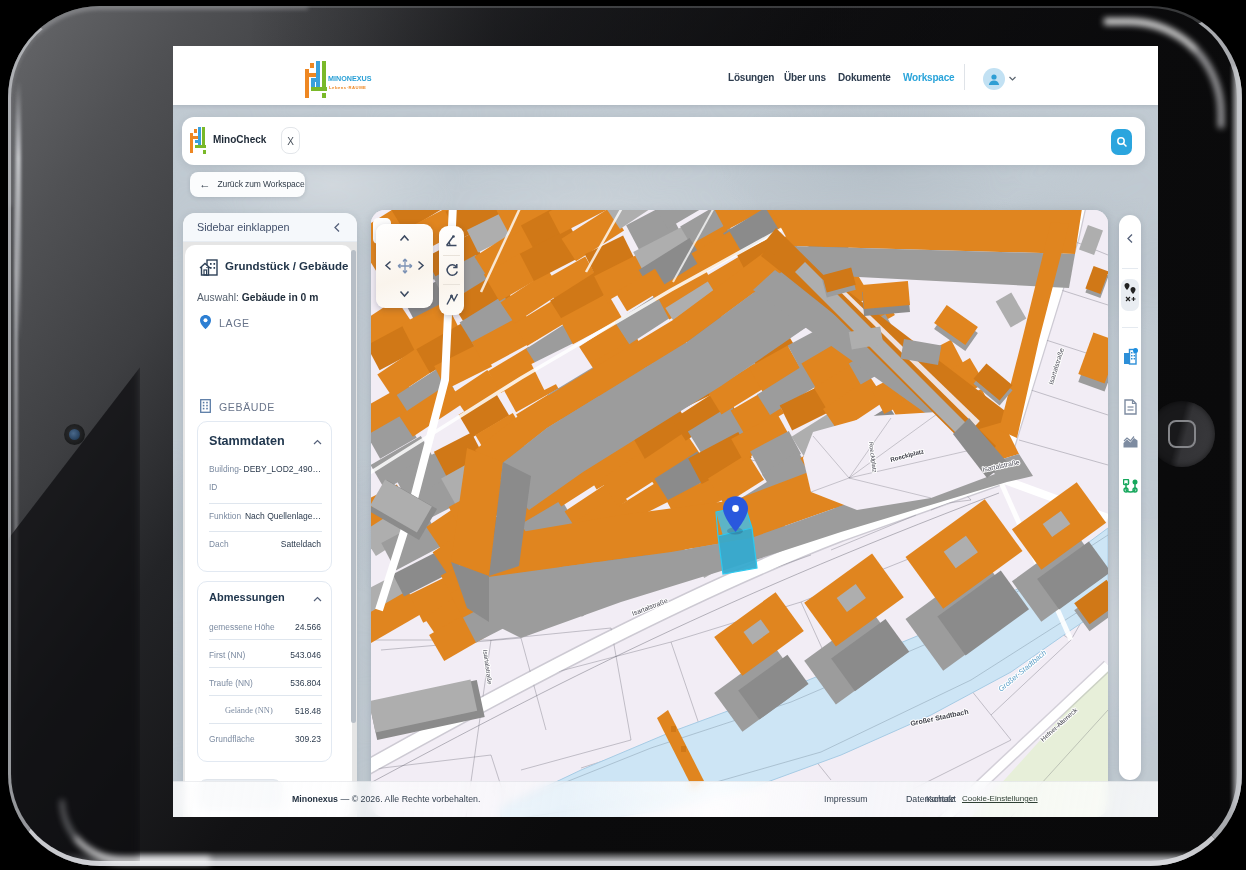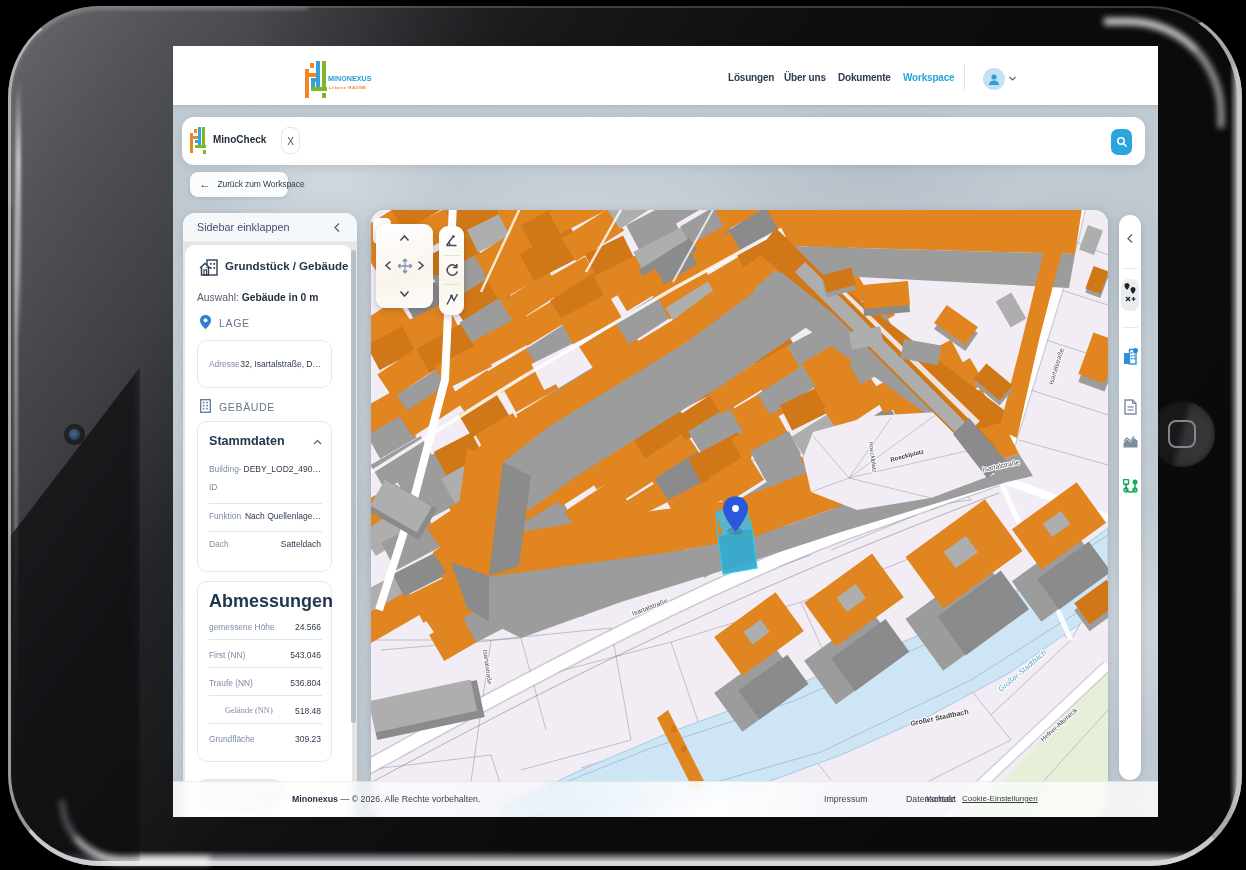--- a/index.html
+++ b/index.html
@@ -15,21 +15,21 @@
   .rim{position:absolute;pointer-events:none;}
   #screen{position:absolute;left:120px;top:40px;width:985px;height:771px;background:#fff;overflow:hidden;margin-left:45px;}
   
   #nav{position:absolute;left:0;top:0;width:985px;height:59px;background:#fff;z-index:30;box-shadow:0 1px 4px rgba(40,50,70,.15);}
   .navlink{position:absolute;top:26px;font-size:10px;color:#2d3c4e;font-weight:700;letter-spacing:-0.2px;white-space:nowrap;}
   
   #pagebg{position:absolute;left:0;top:59px;width:985px;height:712px;background:#c1cbd3;}
   
   #searchcard{position:absolute;left:9px;top:71px;width:963px;height:48px;background:#fff;border-radius:12px;
      box-shadow:0 2px 8px rgba(30,40,60,.10);z-index:20;}
-  #backbtn{position:absolute;left:17px;top:126px;width:98px;height:25px;background:#fbfcfd;border-radius:8px;
+  #backbtn{position:absolute;left:17px;top:126px;width:115px;height:25px;background:#fbfcfd;border-radius:8px;
      box-shadow:0 1px 4px rgba(30,40,60,.14);z-index:20;font-size:8.5px;color:#35404d;line-height:25px;white-space:nowrap;letter-spacing:-0.1px;}
   
   #sidebar{position:absolute;left:10px;top:167px;width:174px;height:748px;background:#e5e5e5;border-radius:12px;
      box-shadow:0 2px 8px rgba(30,40,60,.12);z-index:10;overflow:hidden;}
   .sb-card{position:absolute;left:14px;width:135px;background:#fff;border:1px solid #e2e9f2;border-radius:10px;}
   .sb-lab{color:#7c8ba1;font-size:8.4px;white-space:nowrap;}
   .sb-val{color:#2c3b4e;font-size:8.5px;white-space:nowrap;}
   
   #mapcard{position:absolute;left:198px;top:164px;width:737px;height:607px;border-radius:14px;overflow:hidden;
      box-shadow:0 2px 10px rgba(30,40,60,.18);z-index:5;background:#f2edf5;}
@@ -482,24 +482,20 @@
           <rect x="5" y="11" width="2.6" height="5" fill="none" stroke="#2e4157" stroke-width="1.2"></rect>
         </svg>
         <div style="position:absolute;left:42px;top:47px;font-size:11.5px;font-weight:700;color:#223549;white-space:nowrap;">Grundstück / Gebäude</div>
         <div style="position:absolute;left:14px;top:79px;font-size:10.3px;color:#55606e;white-space:nowrap;">Auswahl: <b style="color:#1f2c3a;">Gebäude in 0 m</b></div>
 
         <svg style="position:absolute;left:17px;top:102px;" width="11" height="14" viewBox="0 0 11 14">
             <path d="M5.5 0 C2.4 0 0 2.4 0 5.4 C0 9.4 5.5 14 5.5 14 C5.5 14 11 9.4 11 5.4 C11 2.4 8.6 0 5.5 0 Z" fill="#2d7fd3"></path>
             <circle cx="5.5" cy="5.2" r="2" fill="#fff"></circle>
           </svg>
         <div style="position:absolute;left:36px;top:104px;font-size:10.6px;color:#68748a;letter-spacing:0.6px;">LAGE</div>
-        <div class="sb-card" style="top:127px;height:48px;">
-          <div class="sb-lab" style="position:absolute;left:11px;top:18px;">Adresse</div>
-          <div class="sb-val" style="position:absolute;right:10px;top:18px;">32, Isartalstraße, D…</div>
-        </div>
 
         <svg style="position:absolute;left:17px;top:186px;" width="11" height="14" viewBox="0 0 11 14">
             <rect x="0.7" y="0.7" width="9.6" height="12.6" fill="none" stroke="#5b7ca6" stroke-width="1.3"></rect>
             <rect x="2.8" y="2.8" width="1.6" height="1.6" fill="#5b7ca6"></rect>
             <rect x="6.2" y="2.8" width="1.6" height="1.6" fill="#5b7ca6"></rect>
             <rect x="2.8" y="5.8" width="1.6" height="1.6" fill="#5b7ca6"></rect>
             <rect x="6.2" y="5.8" width="1.6" height="1.6" fill="#5b7ca6"></rect>
             <rect x="2.8" y="8.8" width="1.6" height="1.6" fill="#5b7ca6"></rect>
             <rect x="6.2" y="8.8" width="1.6" height="1.6" fill="#5b7ca6"></rect>
           </svg>
@@ -515,21 +511,21 @@
           <div class="sb-val" style="position:absolute;right:10px;top:42px;">DEBY_LOD2_490…</div>
           <div style="position:absolute;left:11px;top:81px;width:113px;height:1px;background:#dfe6ee;"></div>
           <div class="sb-lab" style="position:absolute;left:11px;top:89px;">Funktion</div>
           <div class="sb-val" style="position:absolute;right:10px;top:89px;">Nach Quellenlage…</div>
           <div style="position:absolute;left:11px;top:109px;width:113px;height:1px;background:#dfe6ee;"></div>
           <div class="sb-lab" style="position:absolute;left:11px;top:117px;">Dach</div>
           <div class="sb-val" style="position:absolute;right:10px;top:117px;padding-left:8px;">Satteldach</div>
         </div>
 
         <div class="sb-card" style="top:368px;height:181px;">
-          <div style="position:absolute;left:11px;top:9px;font-size:18px;font-weight:700;color:#21374e;">Abmessungen</div>
+          <div style="position:absolute;left:11px;top:9px;font-size:11px;font-weight:700;color:#21374e;">Abmessungen</div>
           <svg style="position:absolute;right:9px;top:14px;" width="9" height="6" viewBox="0 0 9 6">
               <path d="M1 5 L4.5 1.5 L8 5" stroke="#55617a" stroke-width="1.2" fill="none"></path>
             </svg>
           <div class="sb-lab" style="position:absolute;left:11px;top:40px;">gemessene Höhe</div>
           <div class="sb-val" style="position:absolute;right:10px;top:40px;">24.566</div>
           <div style="position:absolute;left:11px;top:57px;width:113px;height:1px;background:#dfe6ee;"></div>
           <div class="sb-lab" style="position:absolute;left:11px;top:68px;">First (NN)</div>
           <div class="sb-val" style="position:absolute;right:10px;top:68px;">543.046</div>
           <div style="position:absolute;left:11px;top:85px;width:113px;height:1px;background:#dfe6ee;"></div>
           <div class="sb-lab" style="position:absolute;left:11px;top:96px;">Traufe (NN)</div>

